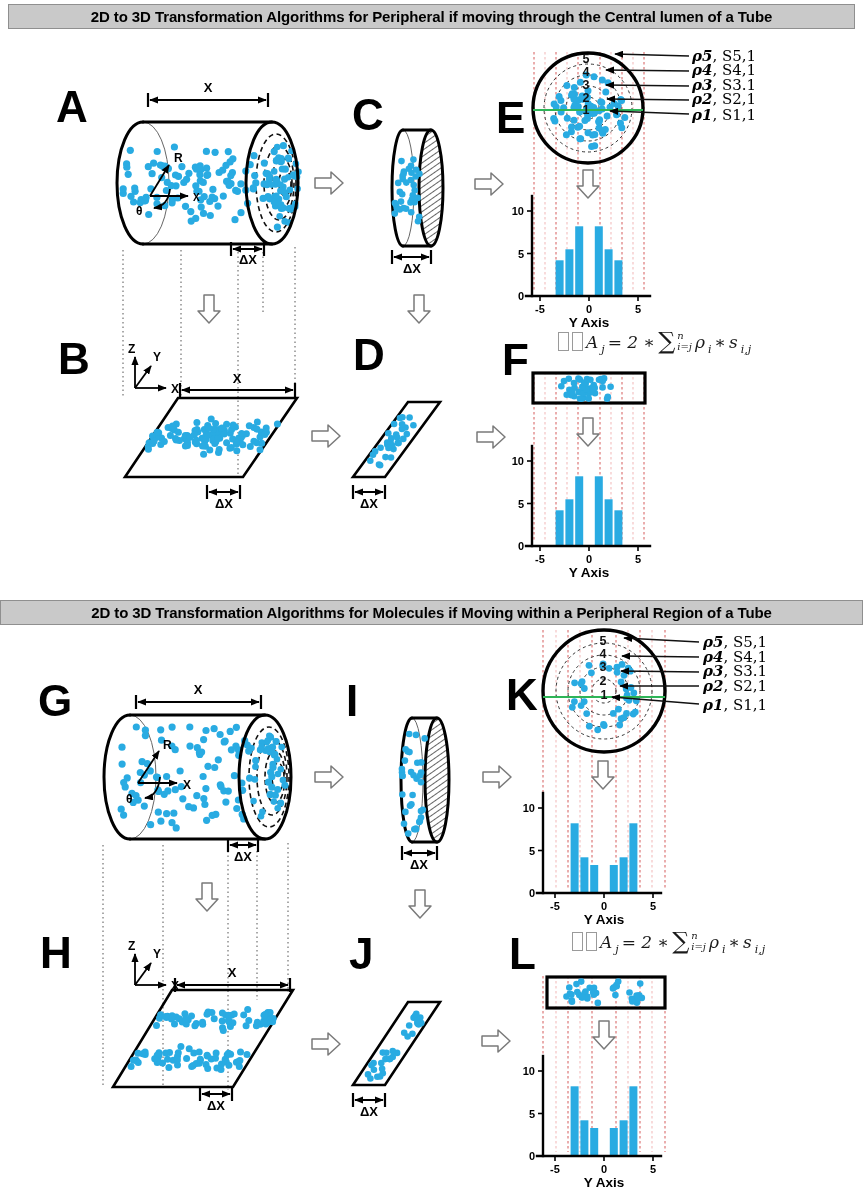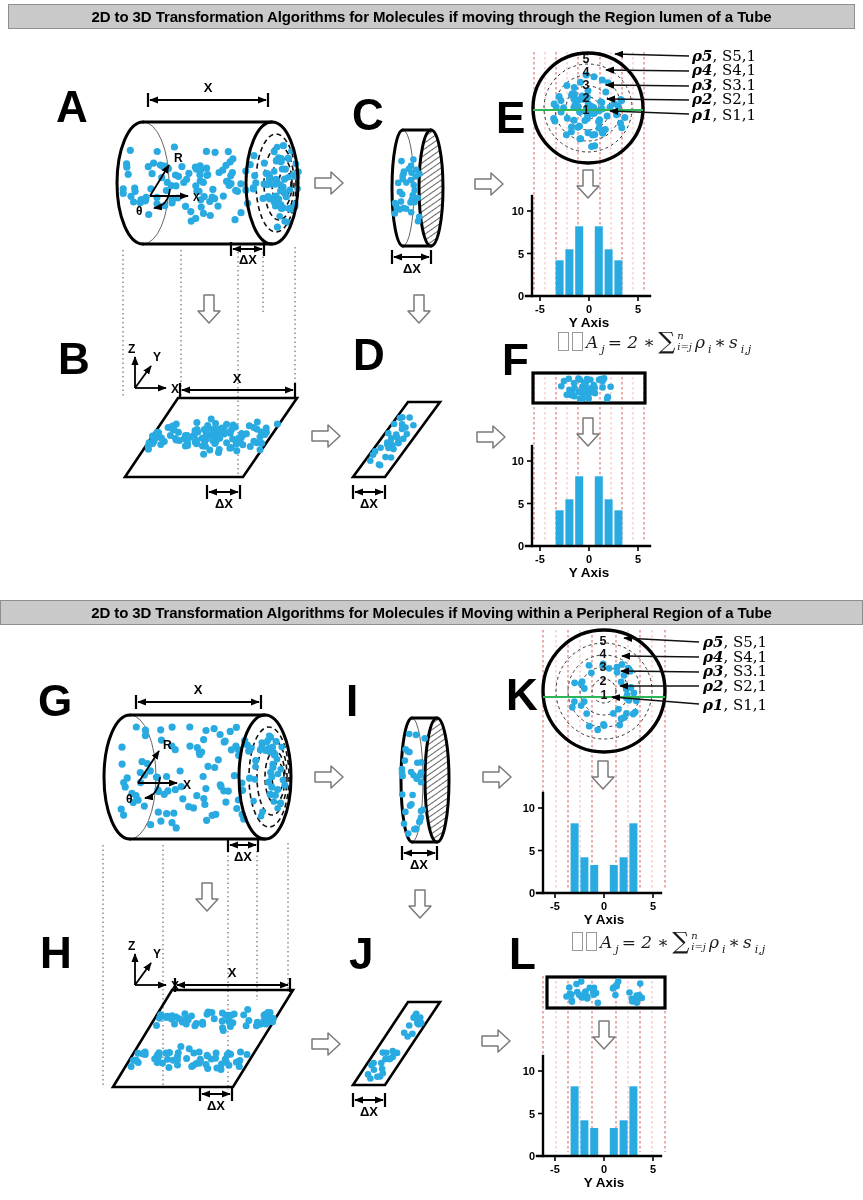--- a/index.html
+++ b/index.html
@@ -40,21 +40,21 @@
   .tofu{width:9px;height:17px;border:1.3px solid #9a9a9a;font-style:normal;flex:0 0 auto;}
   .fsub{font-size:11px;align-self:flex-end;transform:translateY(3px);}
   .f-sum{font-style:normal;font-size:24px;line-height:0.9;}
   .f-lims{display:flex;flex-direction:column;font-size:10px;line-height:1.05;margin-left:-1px;}
 </style>
 </head>
 <body>
 
 <div id="stage">
 
-  <div id="hdr1" class="hdr" style="background: rgb(201, 201, 201);">2D to 3D Transformation Algorithms for Molecules if moving through the Region lumen of a Tube</div>
+  <div id="hdr1" class="hdr" style="background: rgb(201, 201, 201);">2D to 3D Transformation Algorithms for Peripheral if moving through the Central lumen of a Tube</div>
   <div id="hdr2" class="hdr" style="background: rgb(201, 201, 201);">2D to 3D Transformation Algorithms for Molecules if Moving within a Peripheral Region of a Tube</div>
 
   <div class="formula" id="formula-f" style="left:558px;top:331px;">
     <span class="tofu"></span>
     <span class="tofu"></span>
     <span>A</span>
       <span class="fsub">j</span>
     <span>= 2 ∗</span>
     <span class="f-sum">∑</span>
     <span class="f-lims">

